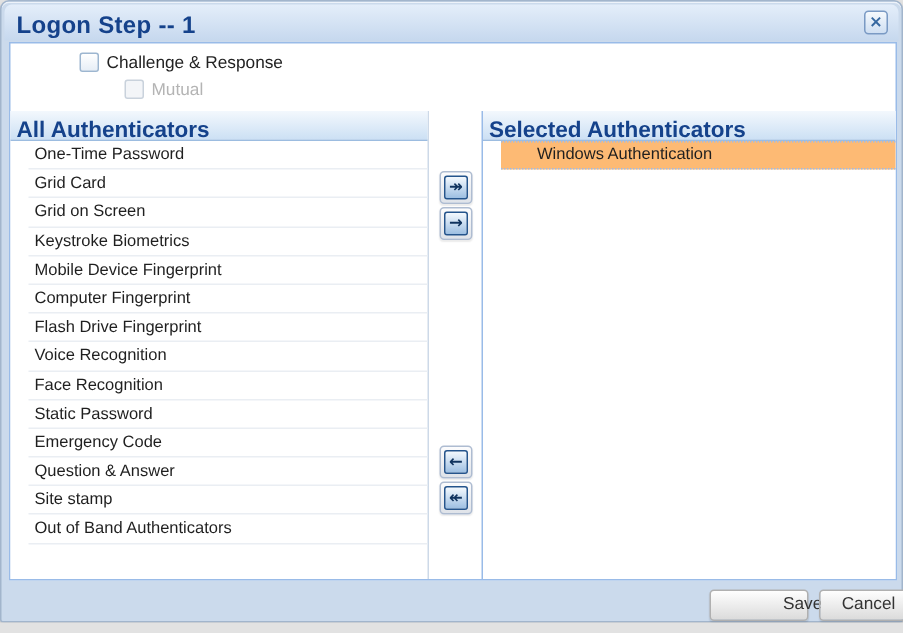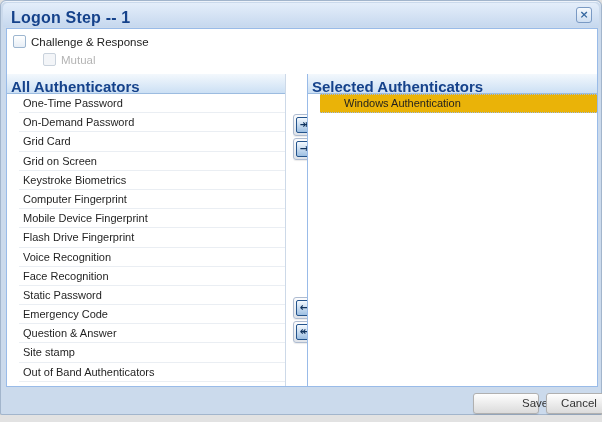--- a/index.html
+++ b/index.html
@@ -32,54 +32,54 @@
     border:1px solid #7a9ac4; border-radius:3px;
     background:linear-gradient(#f5f9fd,#cfdff2);
     color:#3668a0; font-size:11px; font-weight:bold;
     line-height:13px; text-align:center; cursor:pointer;
     font-family:"DejaVu Sans", sans-serif;
   }
   .content {
     position:absolute; left:5px; top:27px; width:592px; height:359px;
     background:#ffffff; border:1px solid #99bbe8;
   }
-  .cb-row { position:absolute; display:flex; align-items:center; }
+  .cb-row { position:absolute; display:flex; align-items:center;margin-left:40px; }
   .cb-row.first  { left:6px;  top:6px; }
   .cb-row.second { left:36px; top:24px; }
   .checkbox {
     width:13px; height:13px; margin-right:5px;
     border:1px solid #9db6d0;
     background:linear-gradient(#ffffff,#e7eef6);
     border-radius:2px;
   }
   .cb-label { font-size:11.5px; color:#222; }
   .cb-row.disabled .checkbox { border-color:#c9d2dc; background:#f3f5f8; }
   .cb-row.disabled .cb-label { color:#b4b4b4; }
 
   .list {
     position:absolute; top:45px; bottom:0; background:#fff;
   }
   .list.avail { left:0; width:279px; border-right:1px solid #cdd9e8; }
-  .list.sel   { left:300px; right:0; border-left:1px solid #99bbe8; }
+  .list.sel   { left:314px; right:0; border-left:1px solid #99bbe8; }
   .list-header {
     height:20px; padding:4px 0 0 4px;
     background:linear-gradient(#f3f8fd,#cce0f4);
     border-bottom:1px solid #9cbce0;
     font-size:15px; font-weight:bold; color:#15428b;
   }
   .row {
     height:19.2px; line-height:19px; padding-left:4px;
     font-size:11px; color:#1f1f1f;
     border-bottom:1px solid #eaeef3;
     white-space:nowrap; overflow:hidden;
     cursor:default;
     margin-left:12px;
   }
   .row.selected {
-    background:#eab308;
+    background:#fdba74;
     border-top:1px dotted #9fbbe6;
     border-bottom:1px dotted #9fbbe6;
     line-height:17px;
     padding-left:24px;
   }
 
   .xfer {
     position:absolute; left:286px; width:22px; height:22px;
     border:1px solid #aebcd1; border-radius:3px;
     background:linear-gradient(#fcfcfd,#dfe3e9);
@@ -132,26 +132,25 @@
 
     <div class="cb-row second disabled">
       <div class="checkbox"></div>
       <span class="cb-label">Mutual</span>
     </div>
 
     <div class="list avail">
       <div class="list-header">All Authenticators</div>
       <div>
           <div class="row">One-Time Password</div>
-          <div class="row">On-Demand Password</div>
           <div class="row">Grid Card</div>
           <div class="row">Grid on Screen</div>
           <div class="row">Keystroke Biometrics</div>
+          <div class="row">Mobile Device Fingerprint</div>
           <div class="row">Computer Fingerprint</div>
-          <div class="row">Mobile Device Fingerprint</div>
           <div class="row">Flash Drive Fingerprint</div>
           <div class="row">Voice Recognition</div>
           <div class="row">Face Recognition</div>
           <div class="row">Static Password</div>
           <div class="row">Emergency Code</div>
           <div class="row">Question &amp; Answer</div>
           <div class="row">Site stamp</div>
           <div class="row">Out of Band Authenticators</div>
         </div>
     </div>

